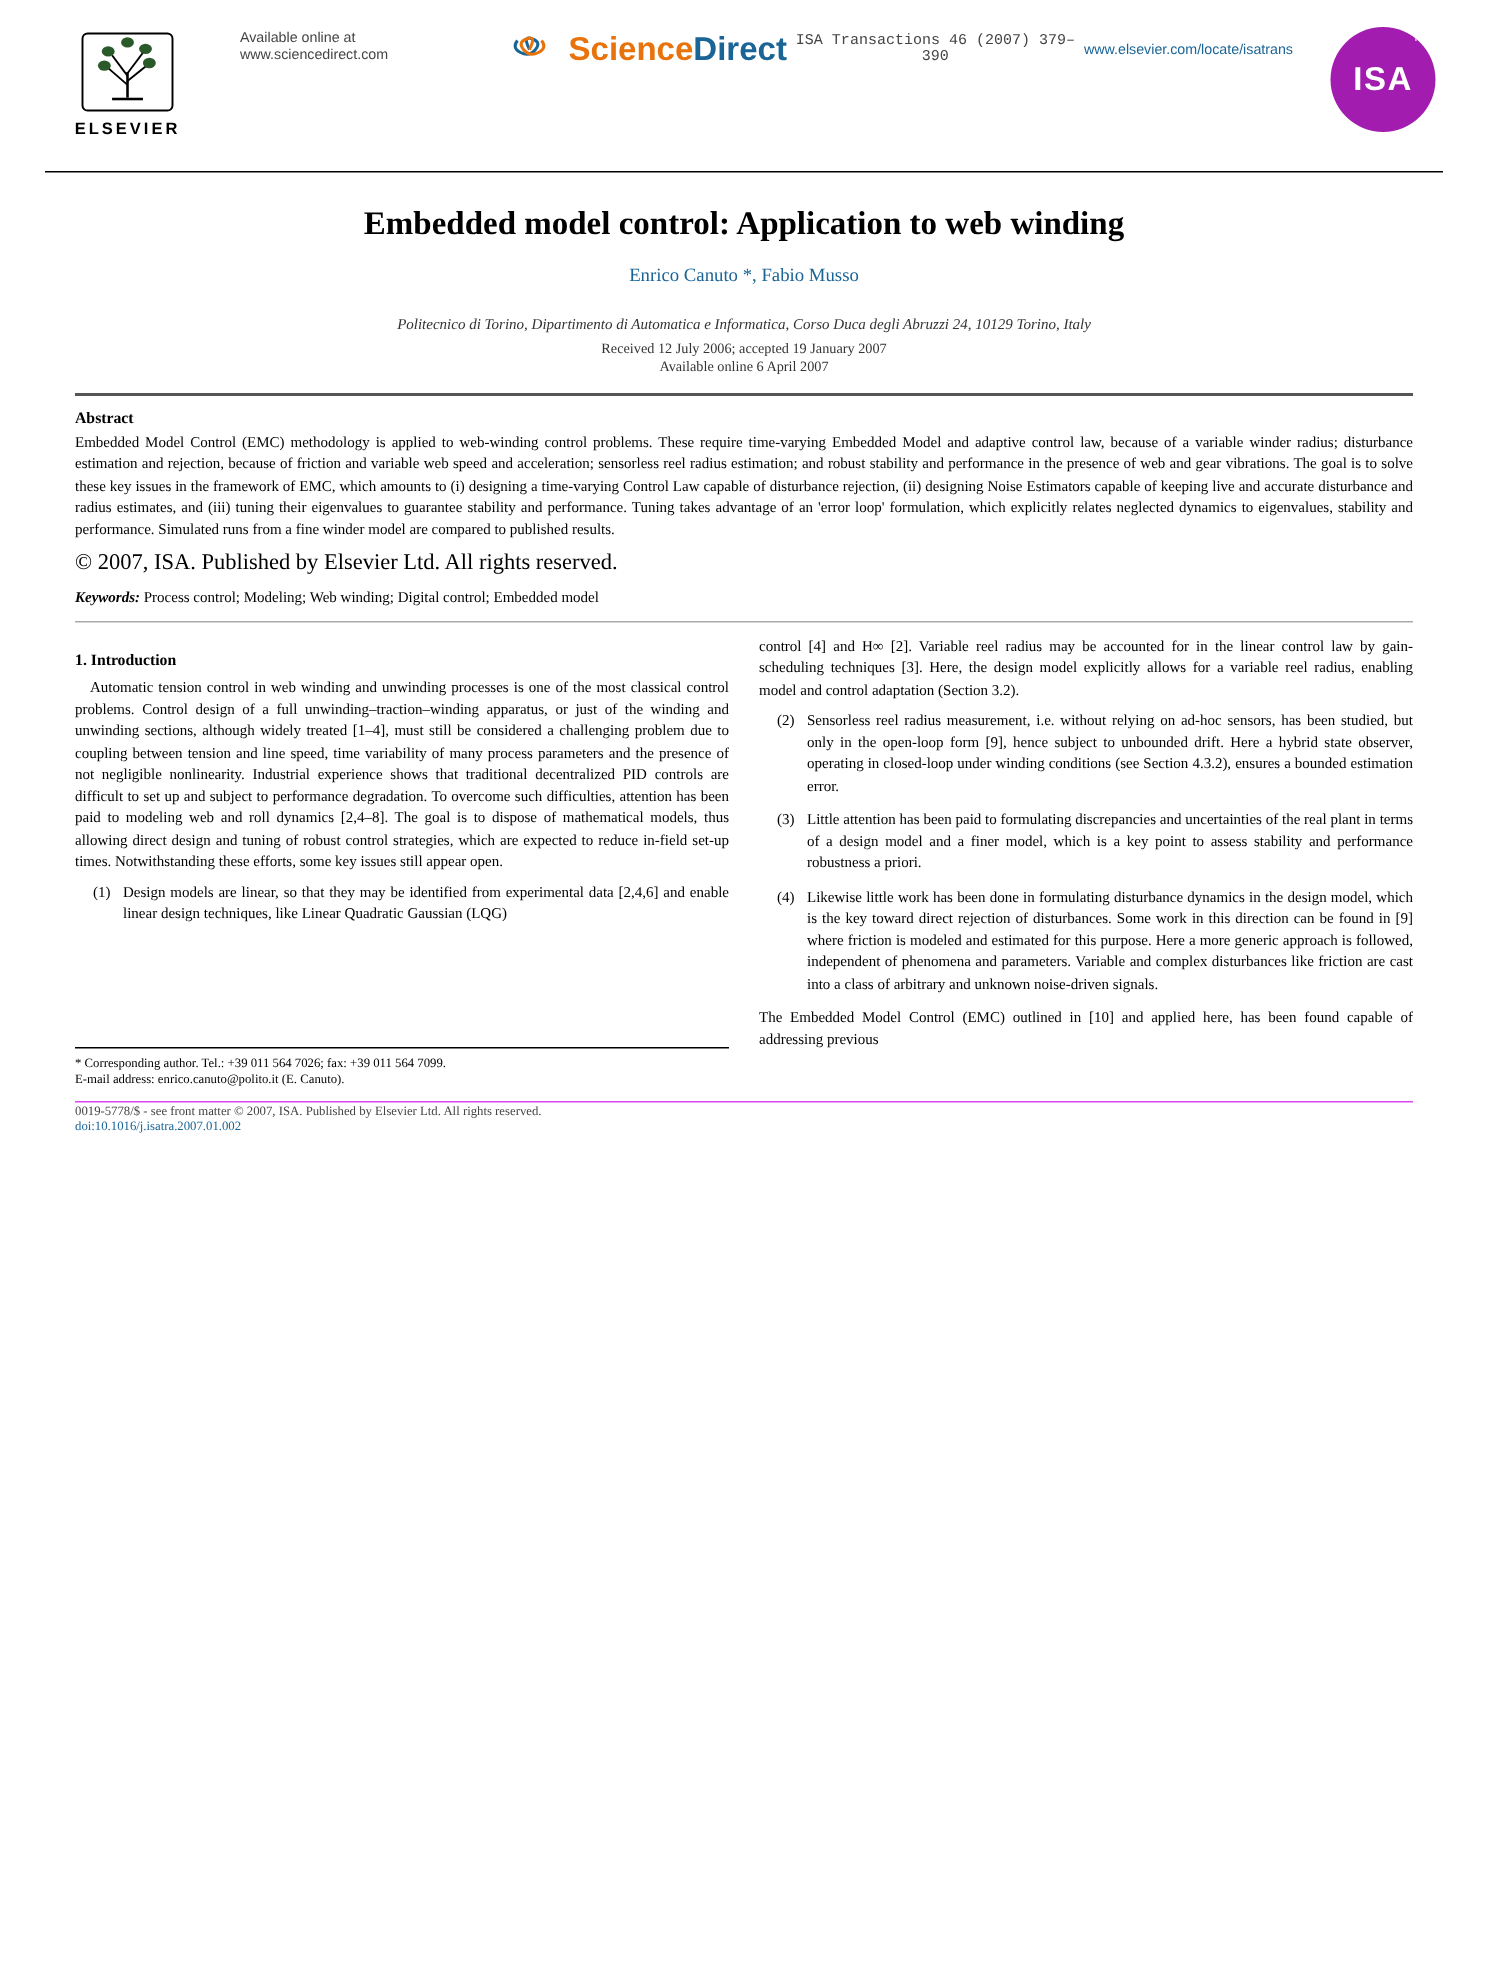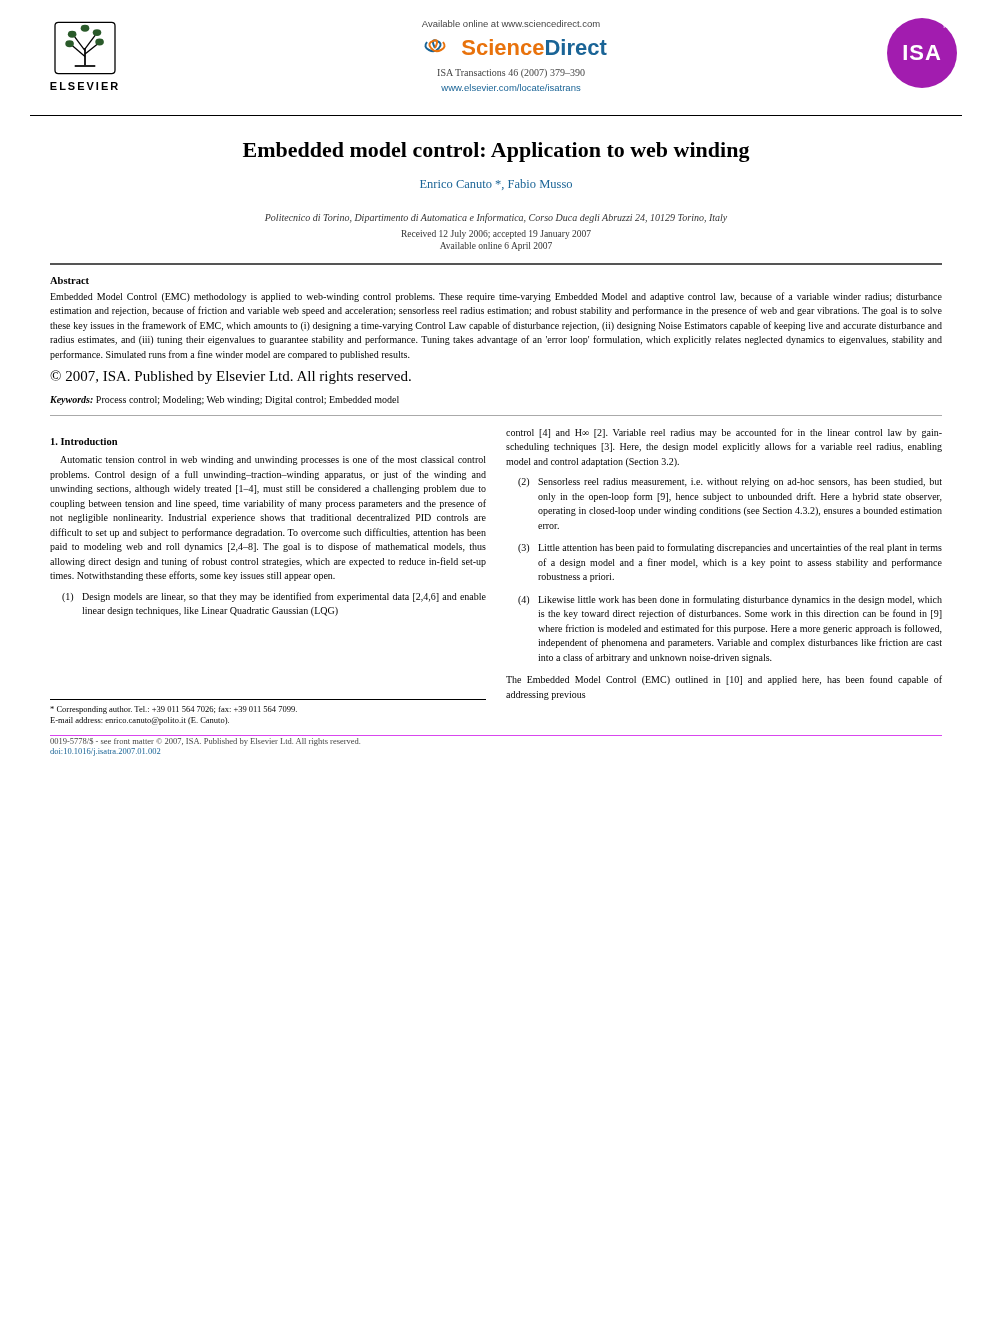--- a/index.html
+++ b/index.html
@@ -45,21 +45,21 @@
     .elsevier-text {
       font-size: 11px;
       font-weight: bold;
       letter-spacing: 2px;
       font-family: Arial, sans-serif;
       color: #000;
       margin-top: 2px;
     }
     .sciencedirect-block {
       display: flex;
-      flex-direction: column;
+      flex-direction: row;
       align-items: center;
       flex: 1;
       margin: 0 20px;
     }
     .available-online {
       font-size: 9.5px;
       font-family: Arial, sans-serif;
       color: #444;
       margin-bottom: 4px;
     }
@@ -108,21 +108,21 @@
     .isa-tm {
       position: absolute;
       top: 4px;
       right: 5px;
       font-size: 7px;
       color: #fff;
       font-family: Arial, sans-serif;
     }
     .journal-info {
       font-size: 10px;
-      font-family: Liberation Serif, serif;
+      font-family: Liberation Mono, monospace;
       color: #444;
       text-align: center;
       margin: 4px 0;
     }
     .journal-link {
       font-size: 9.5px;
       color: #1a6496;
       font-family: Arial, sans-serif;
       text-decoration: none;
     }

